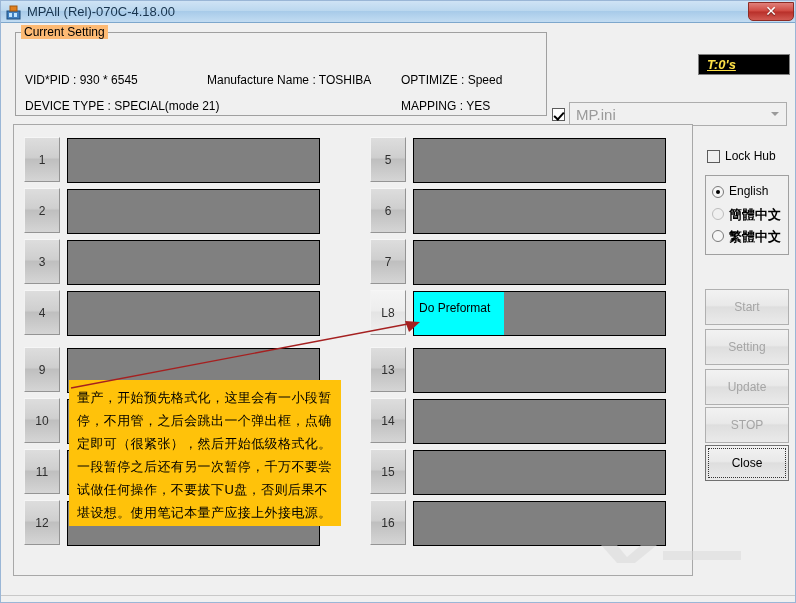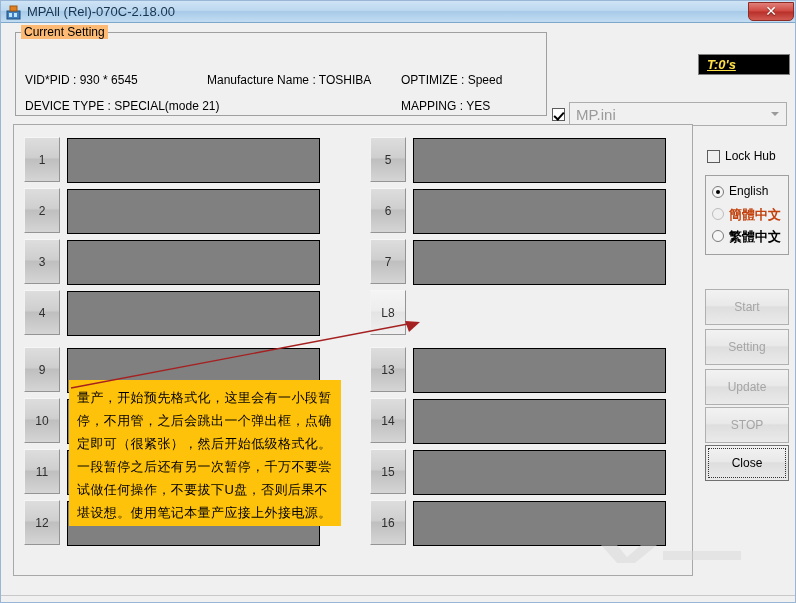--- a/index.html
+++ b/index.html
@@ -275,21 +275,21 @@
     border-radius: 50%;
     background: #000;
   }
   .radio-label {
     position: absolute;
     left: 17px; top: 2px;
     font-size: 12px;
     white-space: nowrap;
   }
   .radio-row.disabled .radio-dot { border-color: #bdbdbd; background: #f0f0f0; }
-  .radio-row.disabled .radio-label { color: #c2410c; }
+  .radio-row.disabled .radio-label { color: #000000; }
   .radio-label.cjk { font-weight: bold; font-size: 13px; }
 
   .side-btn {
     position: absolute;
     left: 704px;
     width: 84px; height: 36px;
     background: linear-gradient(to bottom, #f2f2f2 0%, #e9e9e9 45%, #dedede 50%, #eaeaea 100%);
     border: 1px solid #b0b0b0;
     box-sizing: border-box;
     text-align: center;
@@ -365,21 +365,21 @@
 
   <div id="titlebar">
     <span id="titlebar-icon">
       <svg width="15" height="15" viewBox="0 0 15 15">
         <rect x="1" y="6" width="13" height="8" fill="#3f7fbf" stroke="#1f4f7f"></rect>
         <rect x="3" y="8" width="3" height="4" fill="#bfe4ff"></rect>
         <rect x="8" y="8" width="3" height="4" fill="#bfe4ff"></rect>
         <rect x="4" y="1" width="7" height="5" fill="#e08020" stroke="#a05810"></rect>
       </svg>
     </span>
-    <span id="titlebar-text">MPAll (Rel)-070C-2.18.00</span>
+    <span id="titlebar-text">MPAll (Rel)-070C-4.18.00</span>
     <div id="close-button">
       <span class="x">✕</span>
     </div>
   </div>
 
   <div id="client">
 
     <fieldset id="current-setting"></fieldset>
     <span id="current-setting-legend">Current Setting</span>
     <span class="cs-field" id="cs-vidpid">VID*PID :  930 * 6545</span>
@@ -438,20 +438,24 @@
         <div class="slot-row col-right" style="top: 63px; width: 300px;">
           <div class="slot-btn">6</div>
           <div class="slot-cell" style="background: rgb(128, 128, 128);"></div>
         </div>
         <div class="slot-row col-right" style="top: 114px; width: 300px;">
           <div class="slot-btn">7</div>
           <div class="slot-cell" style="background: rgb(128, 128, 128);"></div>
         </div>
         <div class="slot-row col-right" style="top: 165px; width: 300px;">
           <div class="slot-btn active">L8</div>
+          <div class="slot-cell" style="background: rgb(128, 128, 128);">
+            <div class="fill" style="width: 36%; background: rgb(0, 255, 255);"></div>
+            <span class="celltext">Do Preformat</span>
+          </div>
         </div>
         <div class="slot-row col-right" style="top: 222px; width: 300px;">
           <div class="slot-btn">13</div>
           <div class="slot-cell" style="background: rgb(128, 128, 128);"></div>
         </div>
         <div class="slot-row col-right" style="top: 273px; width: 300px;">
           <div class="slot-btn">14</div>
           <div class="slot-cell" style="background: rgb(128, 128, 128);"></div>
         </div>
         <div class="slot-row col-right" style="top: 324px; width: 300px;">

